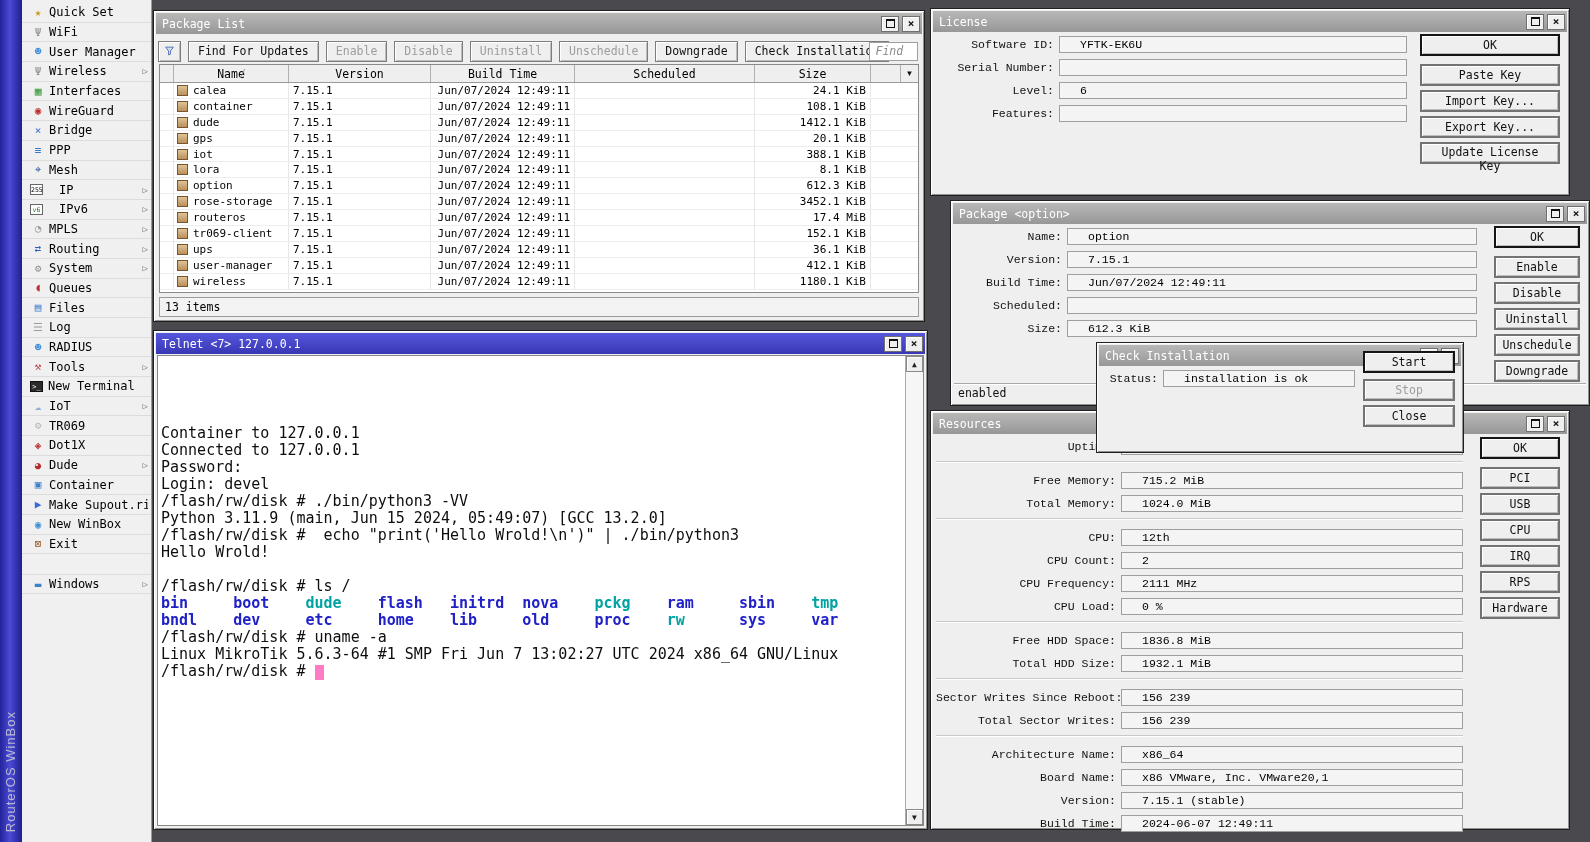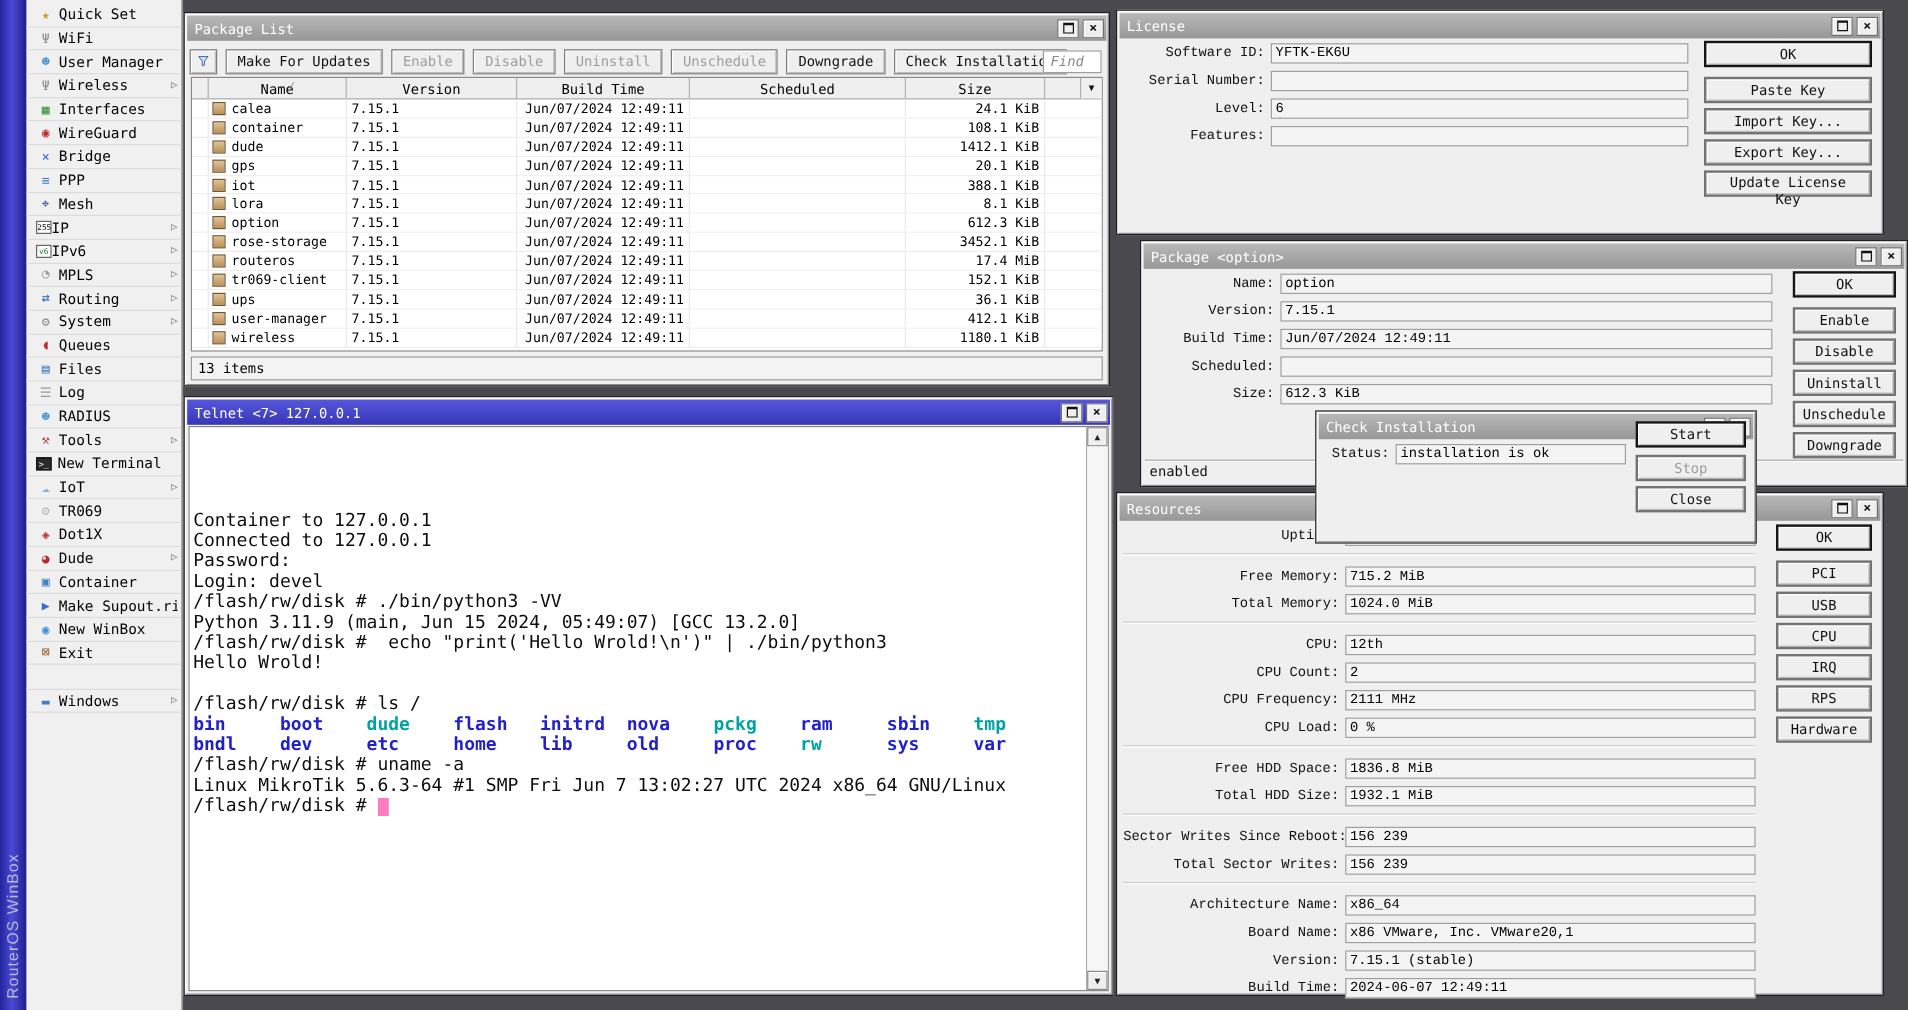--- a/index.html
+++ b/index.html
@@ -11,21 +11,21 @@
   .brand-text{position:absolute;bottom:10px;left:3px;writing-mode:vertical-rl;transform:rotate(180deg);
               font:13px "Liberation Sans",sans-serif;color:#b9bad2;letter-spacing:1px;white-space:nowrap;}
   
   .sidebar{position:absolute;left:22px;top:0;width:130px;height:842px;background:#f0f0f0;
            border-right:1px solid #9a9a9a;box-sizing:border-box;padding-top:3px;font-size:12px;}
   .sb-item{height:19.7px;display:flex;align-items:center;border-bottom:1px solid #dcdcdc;
            padding:0 3px 0 8px;box-sizing:border-box;cursor:default;}
   .sb-item.gap{margin-top:20px;border-top:1px solid #dcdcdc;}
   .sb-icon{width:16px;flex:none;font-size:11px;line-height:1;text-align:center;margin-right:3px;}
   .sb-icon.boxed{font-size:6.5px;border:1px solid #666;background:#fcfcfc;height:11px;line-height:10px;
-                 width:13px;margin-right:0;box-sizing:border-box;}
+                 width:13px;margin-right:16px;box-sizing:border-box;}
   .sb-icon.dark{background:#2b2b2b;color:#fff;font-size:7px;height:11px;line-height:11px;width:13px;
                 border:1px solid #111;margin-right:5px;box-sizing:border-box;}
   .sb-label{flex:1;color:#000;white-space:nowrap;overflow:hidden;}
   .sb-arrow{color:#777;font-size:9px;flex:none;}
   
   .win{position:absolute;background:#efefef;border:1px solid #1f1f1f;box-sizing:border-box;
        box-shadow:inset 1px 1px 0 #ffffff,inset -1px -1px 0 #909090;}
   .titlebar{height:21px;margin:2px 2px 0 2px;display:flex;align-items:center;padding:0 2px 0 6px;
             color:#fff;font-size:11.5px;}
   .titlebar .title{flex:1;white-space:nowrap;overflow:hidden;}
@@ -40,21 +40,21 @@
         border:2px solid #737373;box-shadow:inset 1px 1px 0 #fff,inset -1px -1px 0 #bdbdbd;
         font:11.5px "DejaVu Sans Mono",monospace;cursor:default;}
   .wbtn.first{margin-bottom:8px;}
   .wbtn.default{border:2px solid #151515;}
   .wbtn.disabled{color:#9d9d9d;}
   .btncol{position:absolute;}
   
   .fields{position:absolute;left:5px;top:24px;}
   .frow{display:flex;align-items:center;height:23px;font-family:Liberation Mono, monospace;}
   .flabel{text-align:right;padding-right:5px;font-size:11.5px;color:#111;flex:none;white-space:nowrap;}
-  .finput{height:17px;background:#f4f4f4;border:1px solid #9f9f9f;font-size:11.5px;padding:0 3px;
+  .finput{height:17px;background:#f4f4f4;border:1px solid #9f9f9f;font-size:11.5px;padding:0 20px;
           display:flex;align-items:center;box-sizing:border-box;flex:none;white-space:nowrap;overflow:hidden;}
   .fsep{height:8px;}
   .fsep::after{content:"";display:block;margin-top:3px;border-top:1px solid #c9c9c9;border-bottom:1px solid #fff;}
   #win-license .flabel{width:118px}  #win-license .finput{width:348px}
   #win-license .btncol{top:25px;right:9px;width:140px;}
   #win-pkgopt .flabel{width:106px}   #win-pkgopt .finput{width:410px}
   #win-pkgopt .btncol{top:25px;right:9px;width:86px;}
   #win-resources .flabel{width:180px} #win-resources .finput{width:342px}
   #win-resources .btncol{top:26px;right:9px;width:80px;}
   #win-checkinst .flabel{width:56px} #win-checkinst .finput{width:192px}
@@ -245,21 +245,21 @@
         </span>
       <span class="tb-btn">×</span>
     </header>
     <div class="toolbar">
       <button class="funnelbtn">
         <svg width="14" height="14" viewBox="0 0 14 14">
           <path d="M1 1 H13 L8.5 7 V12 L5.5 13 V7 Z" fill="#cfe0f4" stroke="#3858a8" stroke-width="1.2"></path>
         </svg>
       </button>
       <span id="pl-toolbar-btns" style="display:flex;gap:7px;">
-          <button class="tbtn">Make For Updates</button>
+          <button class="tbtn">Find For Updates</button>
           <button class="tbtn disabled">Enable</button>
           <button class="tbtn disabled">Disable</button>
           <button class="tbtn disabled">Uninstall</button>
           <button class="tbtn disabled">Unschedule</button>
           <button class="tbtn">Downgrade</button>
           <button class="tbtn">Check Installation</button>
         </span>
       <span class="findbox">Find</span>
     </div>
     <div class="tablewrap">

